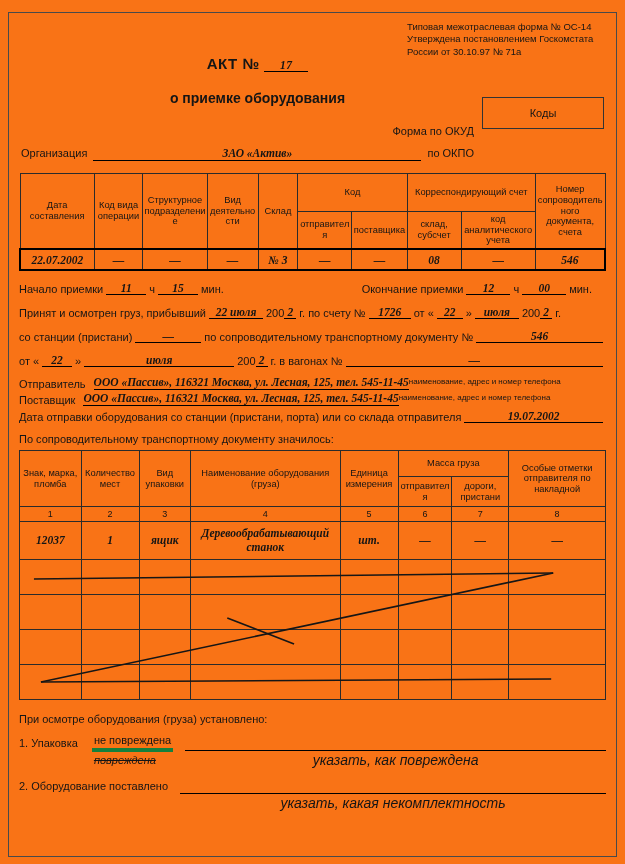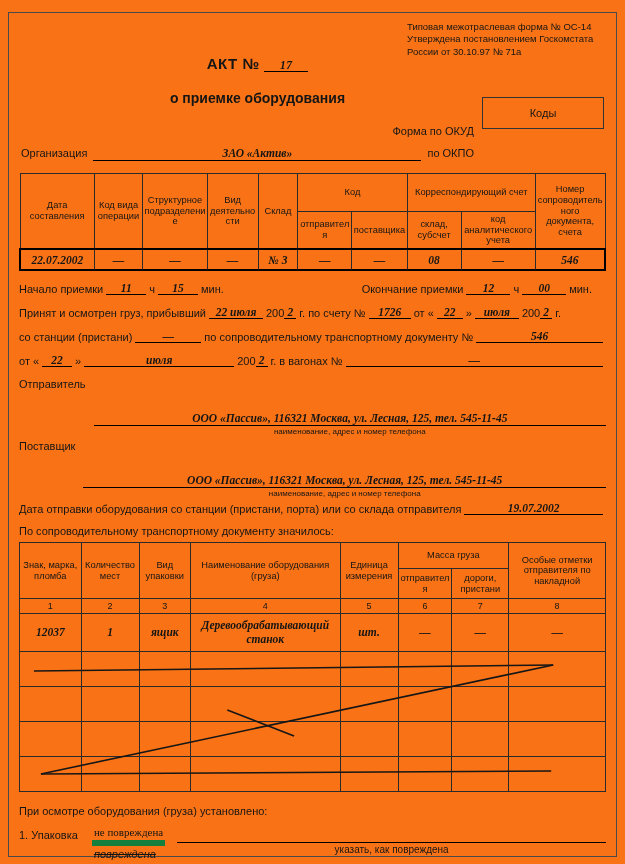--- a/index.html
+++ b/index.html
@@ -43,42 +43,42 @@
   .t1 .data td { height: 21px; border-top: 2px solid #000; border-bottom: 2px solid #000; }
   .t1 .data td:first-child { border-left: 2px solid #000; }
   .t1 .data td:last-child { border-right: 2px solid #000; }
   
   .place-row { margin-top: 13px; }
   .time-row { margin-top: 11px; justify-content: space-between; padding-right: 14px; }
   .time-group { display: flex; align-items: flex-end; }
   .arr { margin-top: 11px; }
   .fld-row { display: flex; align-items: flex-start; font-size: 11px; margin-top: 9px; }
   .fld-label { white-space: nowrap; padding-top: 2px; }
-  .fld-fill { flex: 1; display: flex; flex-direction: column; margin-left: 8px; margin-top: 36px; }
+  .fld-fill { flex: 1; display: flex; flex-direction: row; margin-left: 8px; }
   .fld-value { border-bottom: 1px solid #000; text-align: center; padding-bottom: 1px; }
   .fld-caption { font-size: 8px; text-align: center; margin-top: 1px; }
   
   .t2-title { font-size: 11px; margin-top: 10px; }
   .t2-wrap { position: relative; margin-top: 5px; }
   .t2 .h1 th { height: 26px; }
   .t2 .h2 th { height: 30px; }
   .t2 .nums td { height: 15px; font-size: 9px; }
   .t2 .data td { height: 38px; line-height: 1.15; }
   .t2 .empty td { height: 35px; }
   .zline-svg { position: absolute; left: 0; top: 0; width: 100%; height: 100%; pointer-events: none; }
   
   .insp-title { font-size: 11px; margin-top: 13px; }
   .insp-row { display: flex; align-items: flex-start; font-size: 11px; margin-top: 9px; }
   .insp-label { white-space: nowrap; padding-top: 3px; }
   .opt-stack { display: inline-flex; flex-direction: column; margin-left: 14px; }
-  .opt-ok { border-bottom: 6px solid #15803d; padding: 0 2px 2px 2px; font-family: Liberation Serif, serif; }
+  .opt-ok { border-bottom: 4px solid #15803d; padding: 0 2px 2px 2px; }
   .opt-bad { text-decoration: line-through; padding: 2px 2px 0 2px; font-style: italic; }
   .insp-fill { flex: 1; display: flex; flex-direction: column; margin-left: 12px; }
   .insp-line { height: 17px; border-bottom: 1px solid #000; }
-  .insp-caption { font-size: 10px; text-align: center; margin-top: 1px; }
+  .insp-caption { font-size: 14px; font-style: italic; text-align: center; margin-top: 1px; }
 </style>
 </head>
 <body>
 
 <div class="page">
   <div class="sheet">
 
     <div class="header">
       <div class="form-note">
         <span>Типовая межотраслевая форма № ОС-14</span>
@@ -330,17 +330,18 @@
       <span class="insp-fill">
         <span class="insp-line"></span>
         <span class="insp-caption">указать, как повреждена</span>
       </span>
     </div>
 
     <div class="insp-row">
       <span class="insp-label">2. Оборудование поставлено</span>
       <span class="insp-fill">
         <span class="insp-line"></span>
+        <span class="insp-caption">указать, какая некомплектность</span>
       </span>
     </div>
 
   </div>
 </div>
 
 </body></html>

